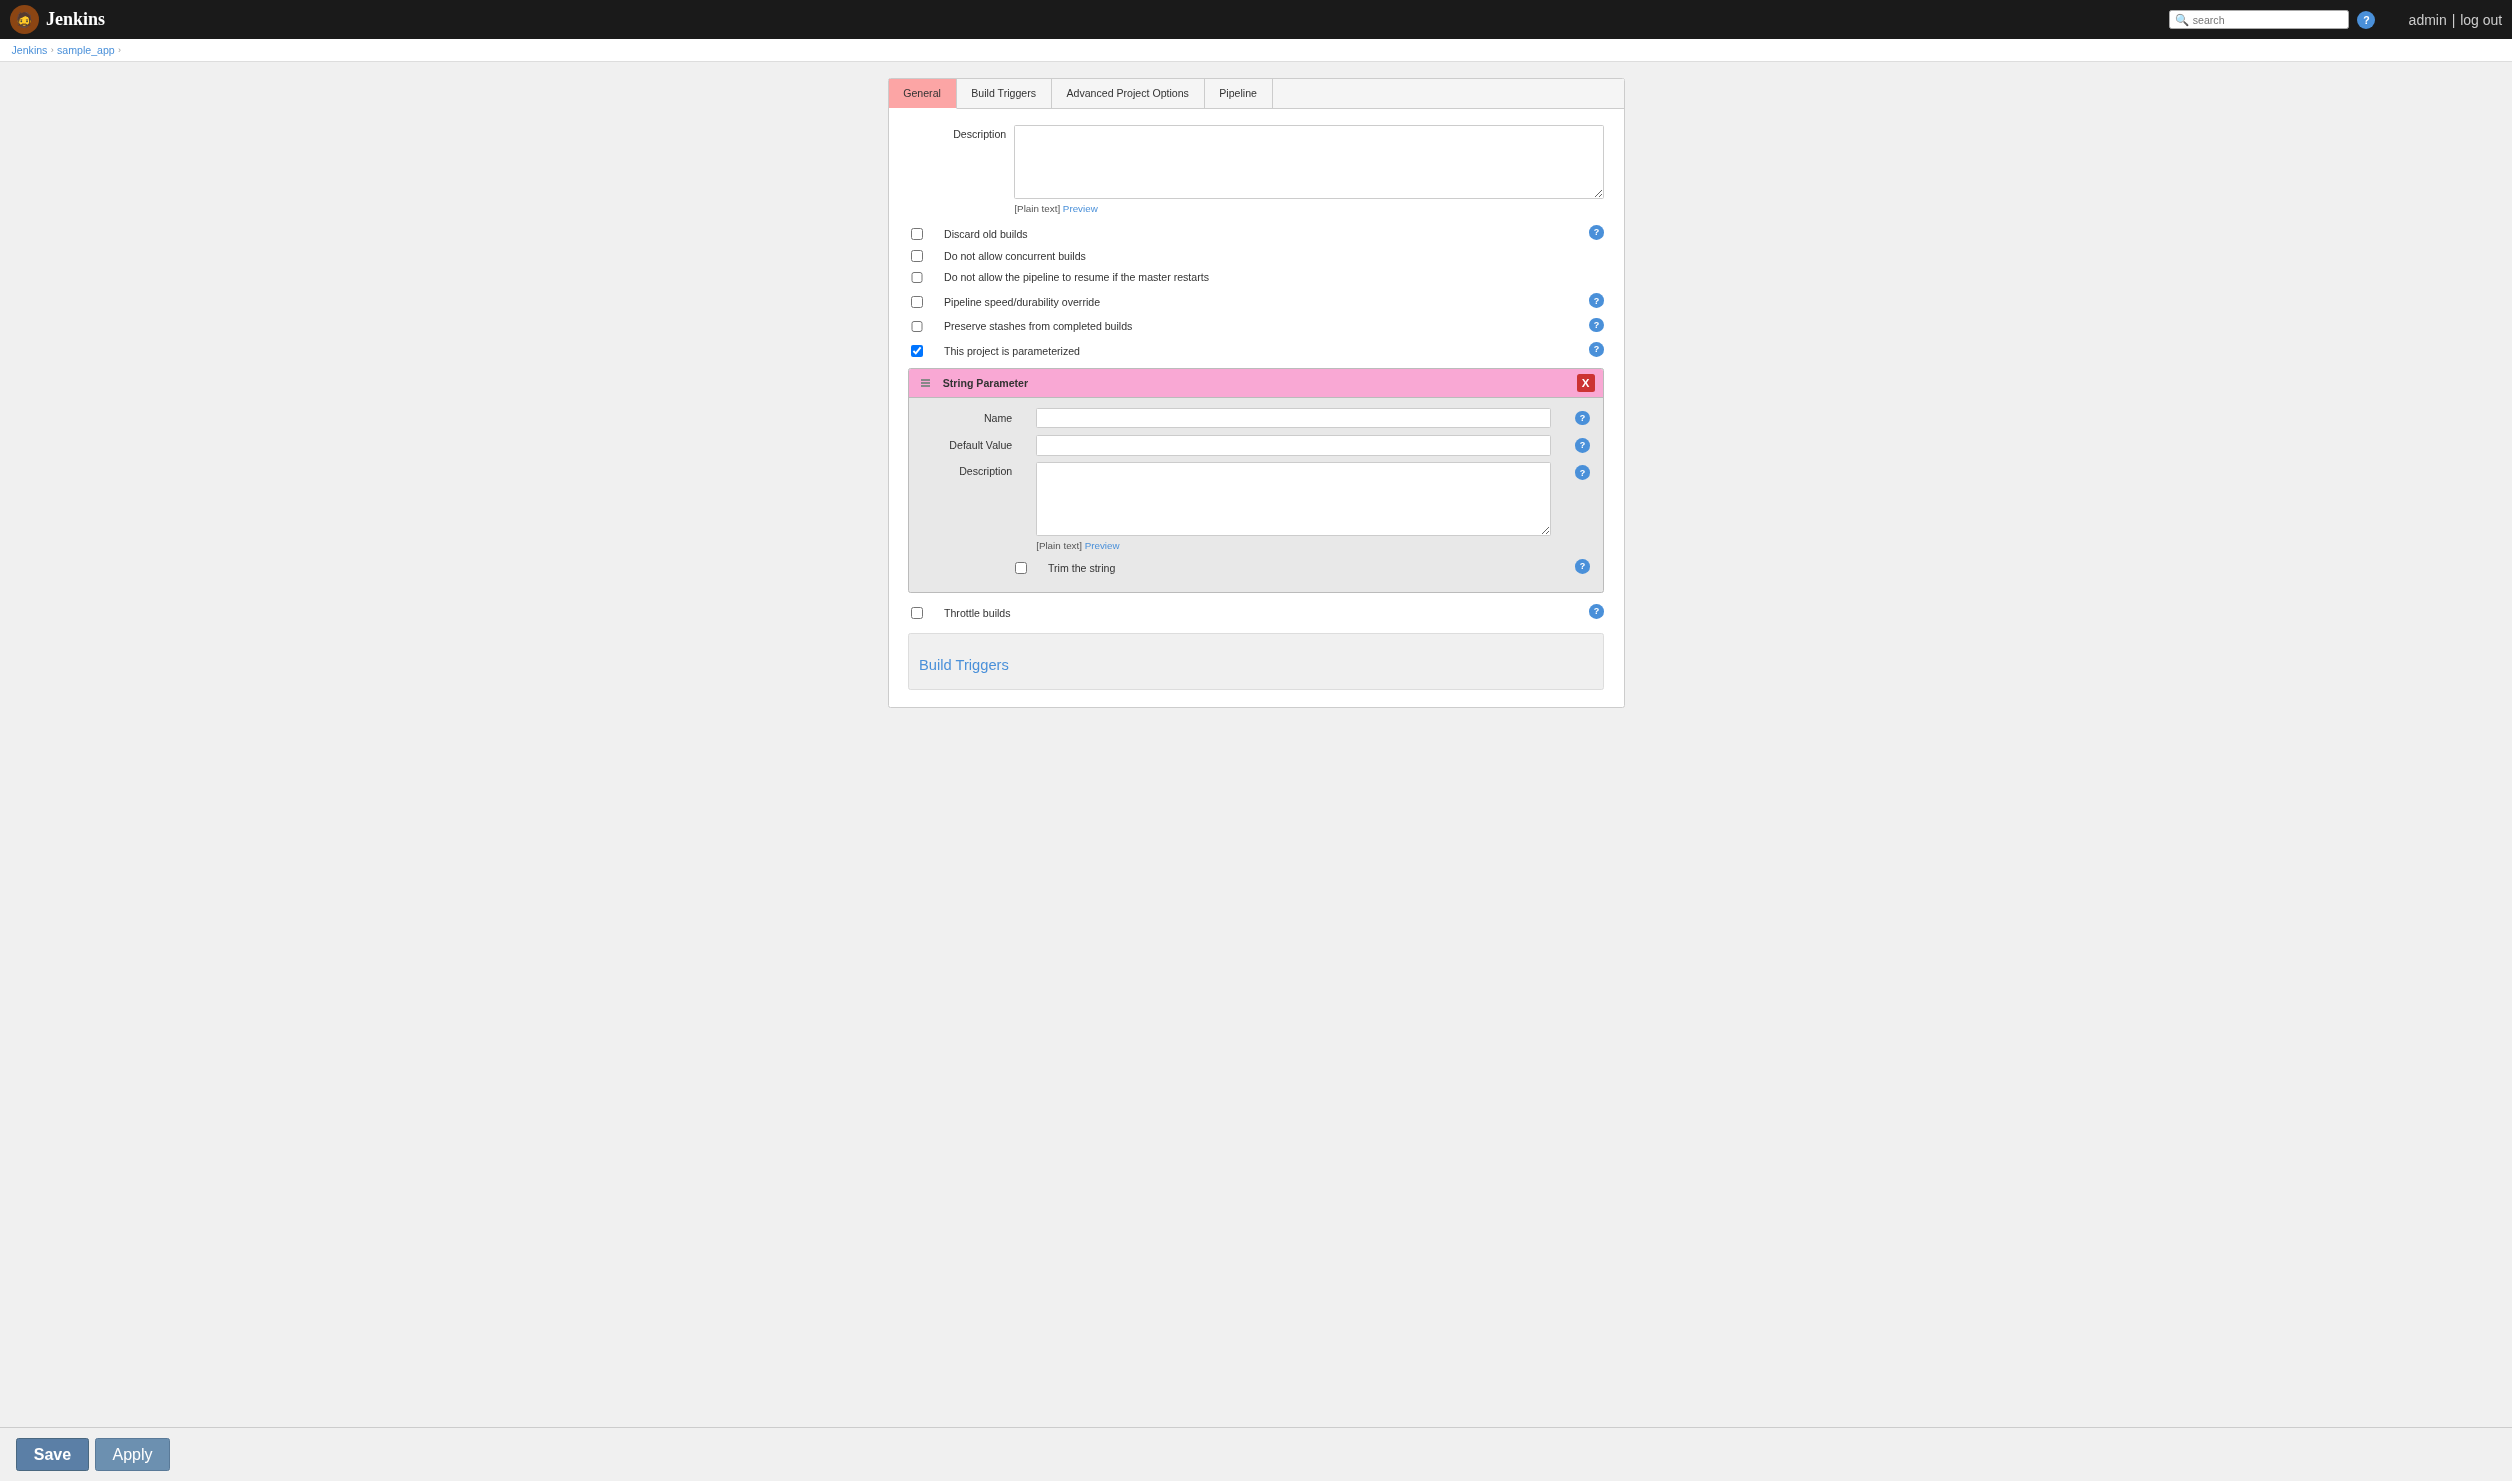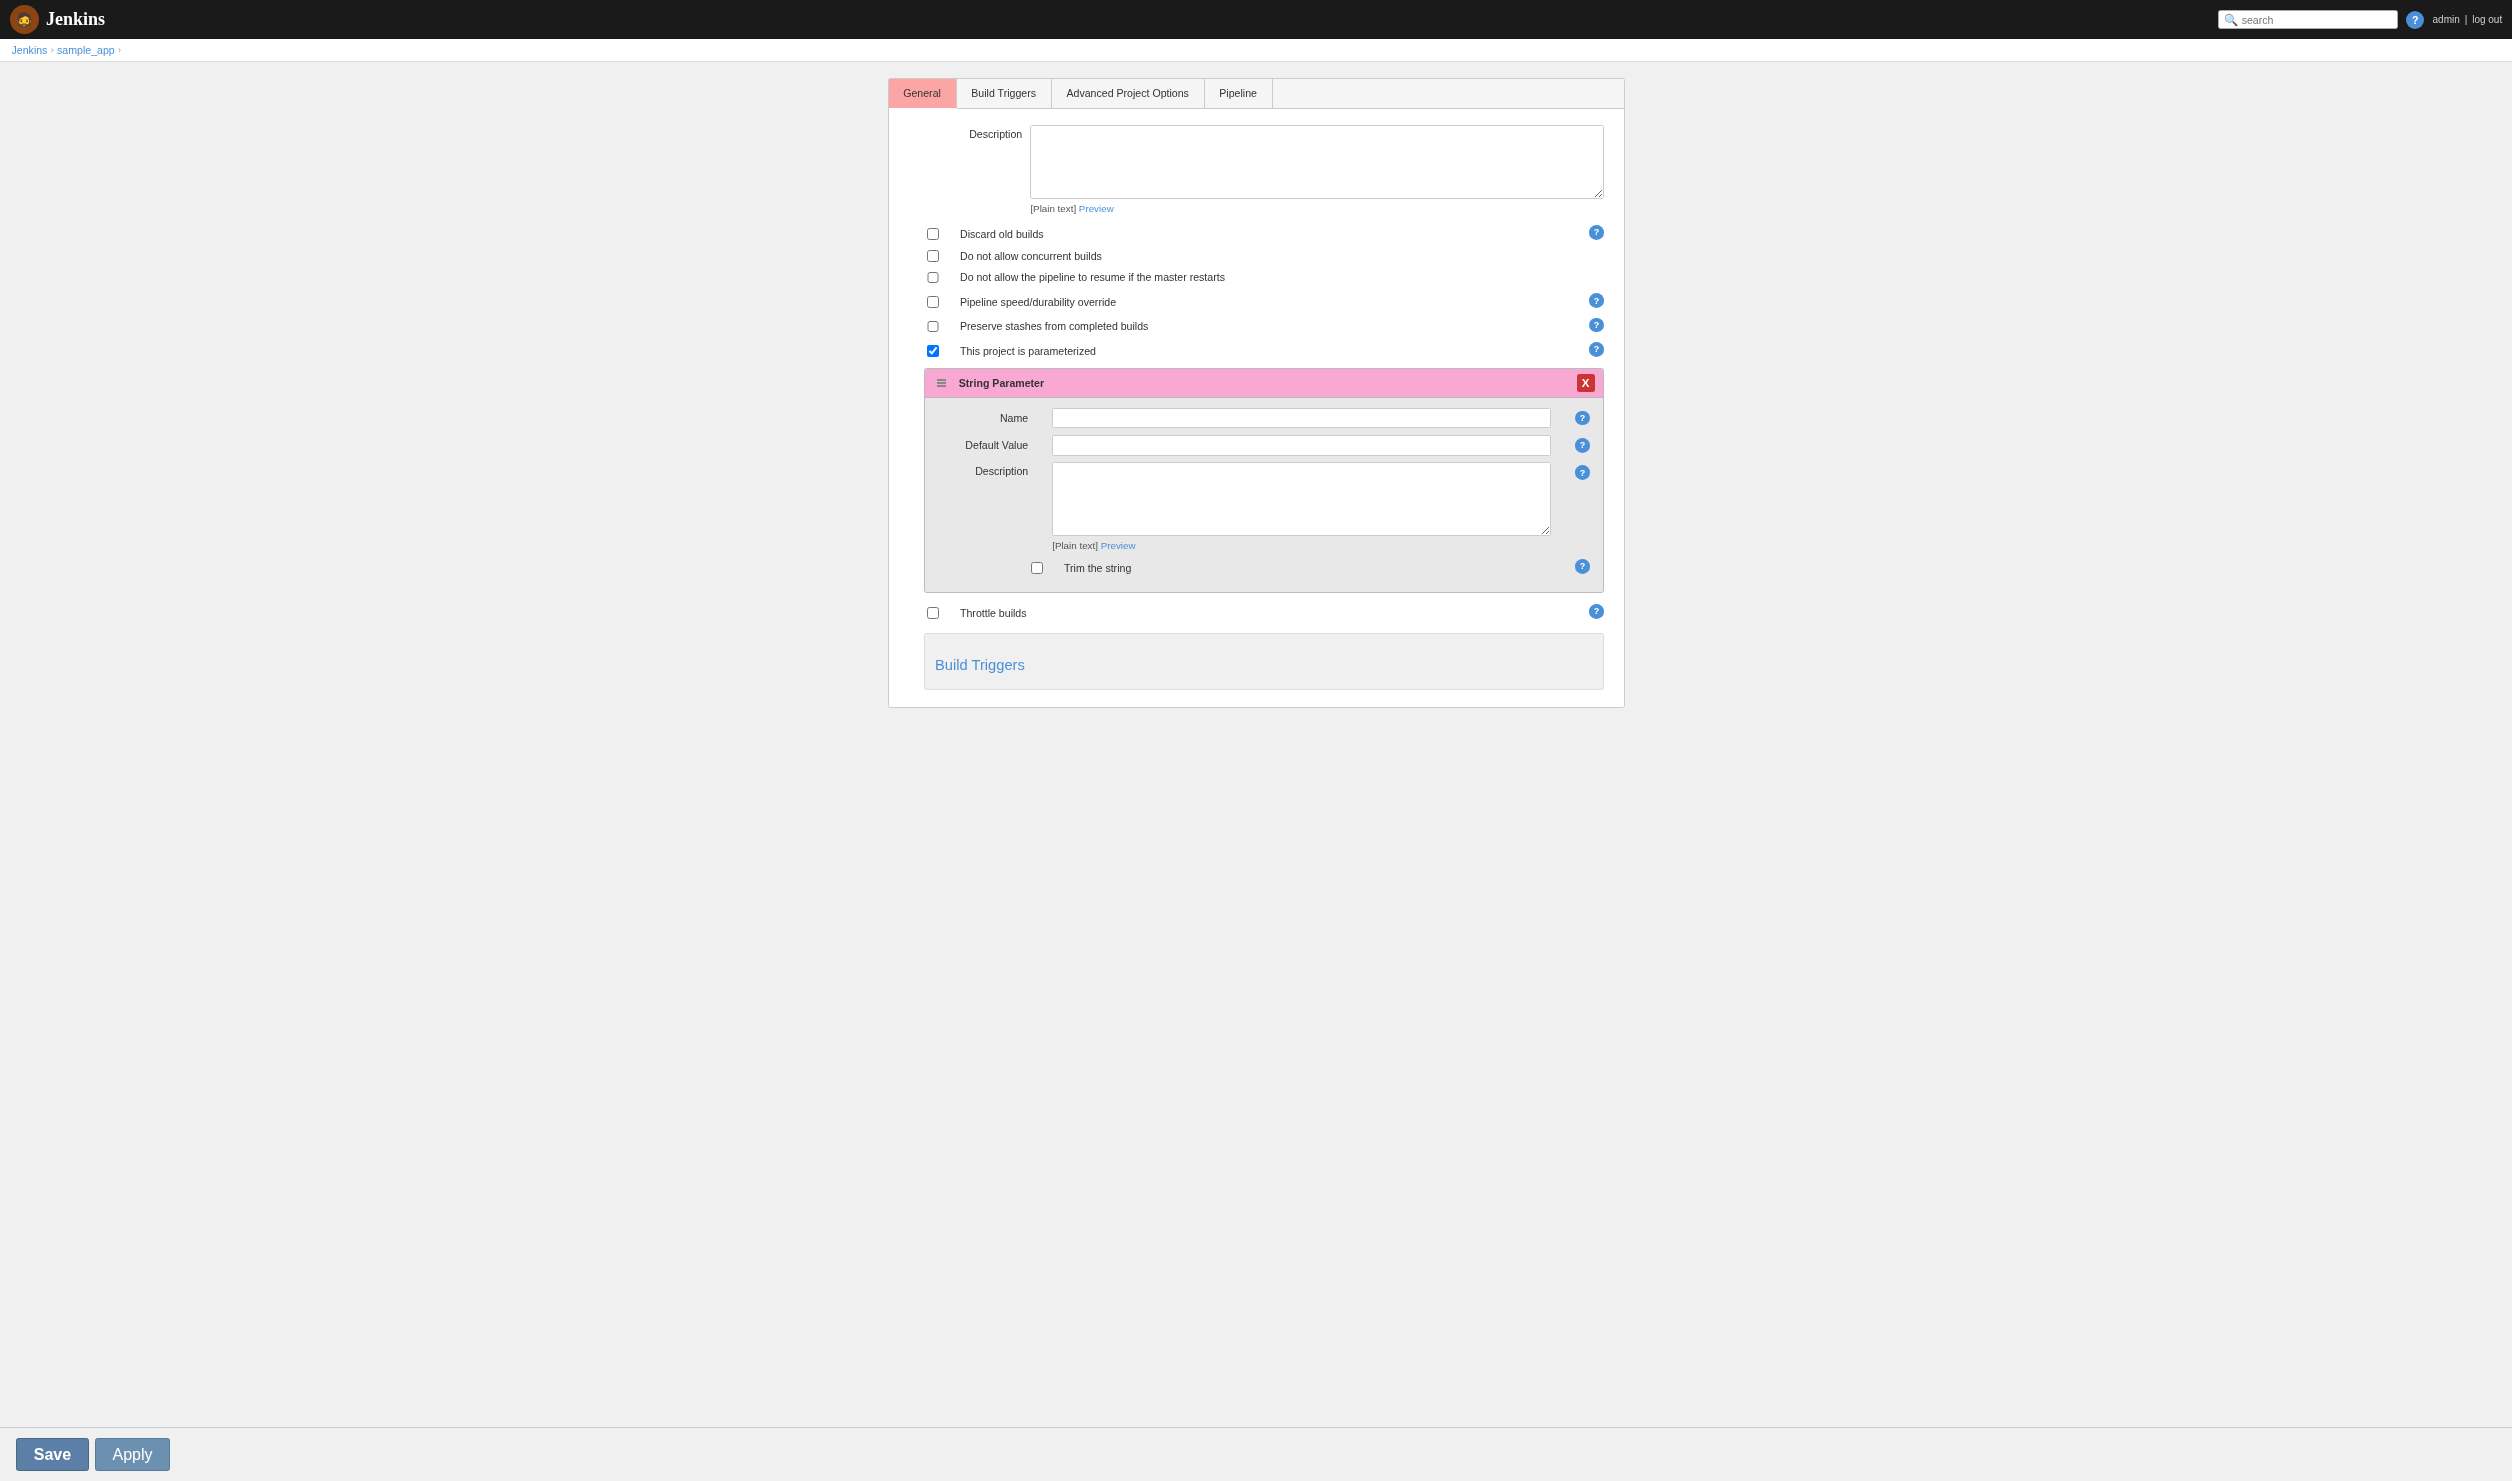--- a/index.html
+++ b/index.html
@@ -61,24 +61,25 @@
       width: 18px;
       height: 18px;
       font-size: 10.6px;
       font-weight: bold;
       cursor: pointer;
       margin-right: 8.2px;
       display: flex; align-items: center; justify-content: center;
     }
     #header .user-links {
       color: #ccc;
-      font-size: 10px;
+      font-size: 14px;
       display: flex;
       align-items: flex-end;
       gap: 4.9px;
+      margin-left: 25px;
     }
     #header .user-links a { color: #ccc; text-decoration: none; }
 
     
     #breadcrumb {
       background: #fff;
       border-bottom: 0.8px solid #ddd;
       padding: 4.9px 11.5px;
       display: flex;
       align-items: center;
@@ -120,21 +121,20 @@
     }
     .tab.active {
       background: #fca5a5;
       border-bottom: 0.8px solid #fff;
       font-weight: normal;
     }
 
     
     .form-content {
       padding: 16.4px 19.7px;
-      margin-left: 16px;
     }
 
     .form-row {
       display: flex;
       align-items: flex-start;
       margin-bottom: 9.8px;
       gap: 8.2px;
     }
 
     .form-row .label {

